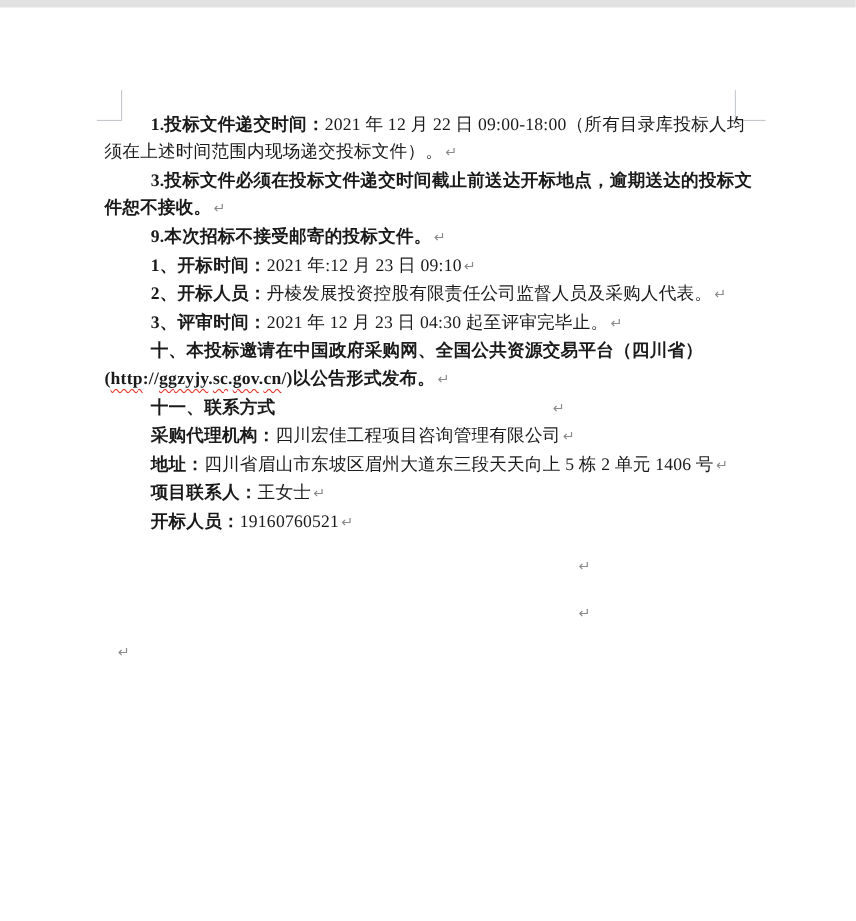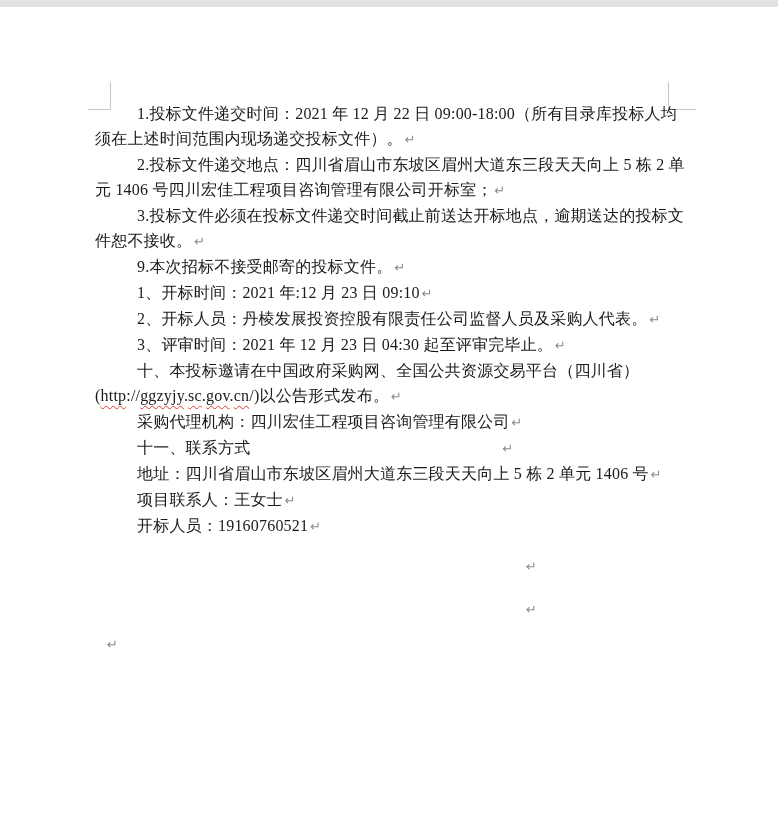--- a/index.html
+++ b/index.html
@@ -32,21 +32,21 @@
   }
   .content {
     position: absolute; left: 95px; top: 94px;
     width: 592px;
     font-size: 16px; line-height: 25px;
     color: #1a1a1a;
     letter-spacing: 0.2px;
   }
   .para { margin: 0; }
   .indent { text-indent: 42px; }
-  .b { font-weight: normal; }
+  .b { font-weight: bold; }
   .pmark {
     color: #8a8a8a;
     font-size: 13px;
     font-family: "DejaVu Sans", sans-serif;
     padding-left: 2px;
   }
   .wavy {
     text-decoration: underline wavy #e03c31;
     text-decoration-thickness: 1px;
     text-underline-offset: 4px;
@@ -63,38 +63,37 @@
 <div class="top-edge"></div>
 
 <div class="page">
   <div class="mark-left"></div>
   <div class="mark-right"></div>
 
   <div class="content">
 
     <p class="para indent"><span class="b">1.投标文件递交时间：</span><span>2021 年 12 月 22 日 09:00-18:00（所有目录库投标人均须在上述时间范围内现场递交投标文件）。</span><span class="pmark">↵</span></p>
 
-    <p class="para indent"><span class="b">2.投标文件递交地点：</span><span>四川省眉山市东坡区眉州大道东三段天天向上 5 栋 2 单元 1406 号四川宏佳工程项目咨询管理有限公司开标室；</span><span class="pmark">↵</span></p>
 
     <p class="para indent"><span class="b">3.投标文件必须在投标文件递交时间截止前送达开标地点，逾期送达的投标文件恕不接收。</span><span class="pmark">↵</span></p>
 
     <p class="para indent"><span class="b">9.本次招标不接受邮寄的投标文件。</span><span class="pmark">↵</span></p>
 
 
     <p class="para indent"><span class="b">1、开标时间：</span><span>2021 年:12 月 23 日 09:10</span><span class="pmark">↵</span></p>
 
     <p class="para indent"><span class="b">2、开标人员：</span><span>丹棱发展投资控股有限责任公司监督人员及采购人代表。</span><span class="pmark">↵</span></p>
 
     <p class="para indent"><span class="b">3、评审时间：</span><span>2021 年 12 月 23 日 04:30 起至评审完毕止。</span><span class="pmark">↵</span></p>
 
     <p class="para indent"><span class="b">十、本投标邀请在中国政府采购网、全国公共资源交易平台（四川省）</span><span class="b">(</span><span class="b wavy">http</span><span class="b">://</span><span class="b wavy">ggzyjy</span><span class="b">.</span><span class="b wavy">sc</span><span class="b">.</span><span class="b wavy">gov</span><span class="b">.</span><span class="b wavy">cn</span><span class="b">/</span><span class="b">)</span><span class="b">以公告形式发布。</span><span class="pmark">↵</span></p>
 
+    <p class="para indent"><span class="b">十一、联系方式</span><span class="gap-to-mark"></span><span class="pmark">↵</span></p>
+
     <p class="para indent"><span class="b">采购代理机构：</span><span>四川宏佳工程项目咨询管理有限公司</span><span class="pmark">↵</span></p>
-
-    <p class="para indent"><span class="b">十一、联系方式</span><span class="gap-to-mark"></span><span class="pmark">↵</span></p>
 
     <p class="para indent"><span class="b">地址：</span><span>四川省眉山市东坡区眉州大道东三段天天向上 5 栋 2 单元 1406 号</span><span class="pmark">↵</span></p>
 
     <p class="para indent"><span class="b">项目联系人：</span><span>王女士</span><span class="pmark">↵</span></p>
 
     <p class="para indent"><span class="b">开标人员：</span><span>19160760521</span><span class="pmark">↵</span></p>
 
     <p class="para blank-a"><span class="pmark">↵</span></p>
 
     <p class="para blank-b"><span class="pmark">↵</span></p>

